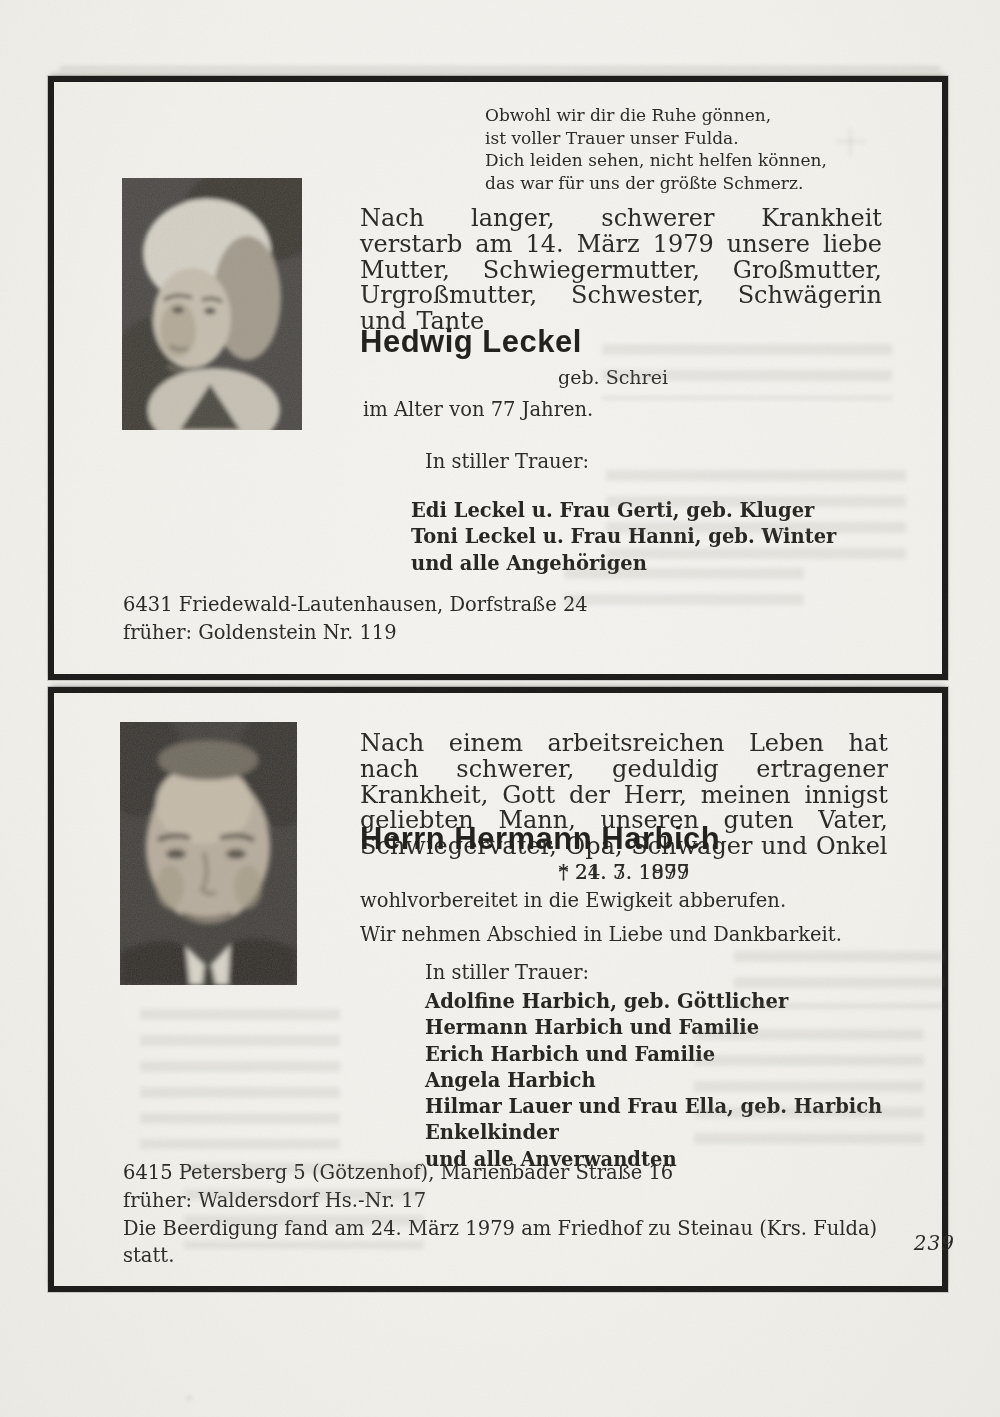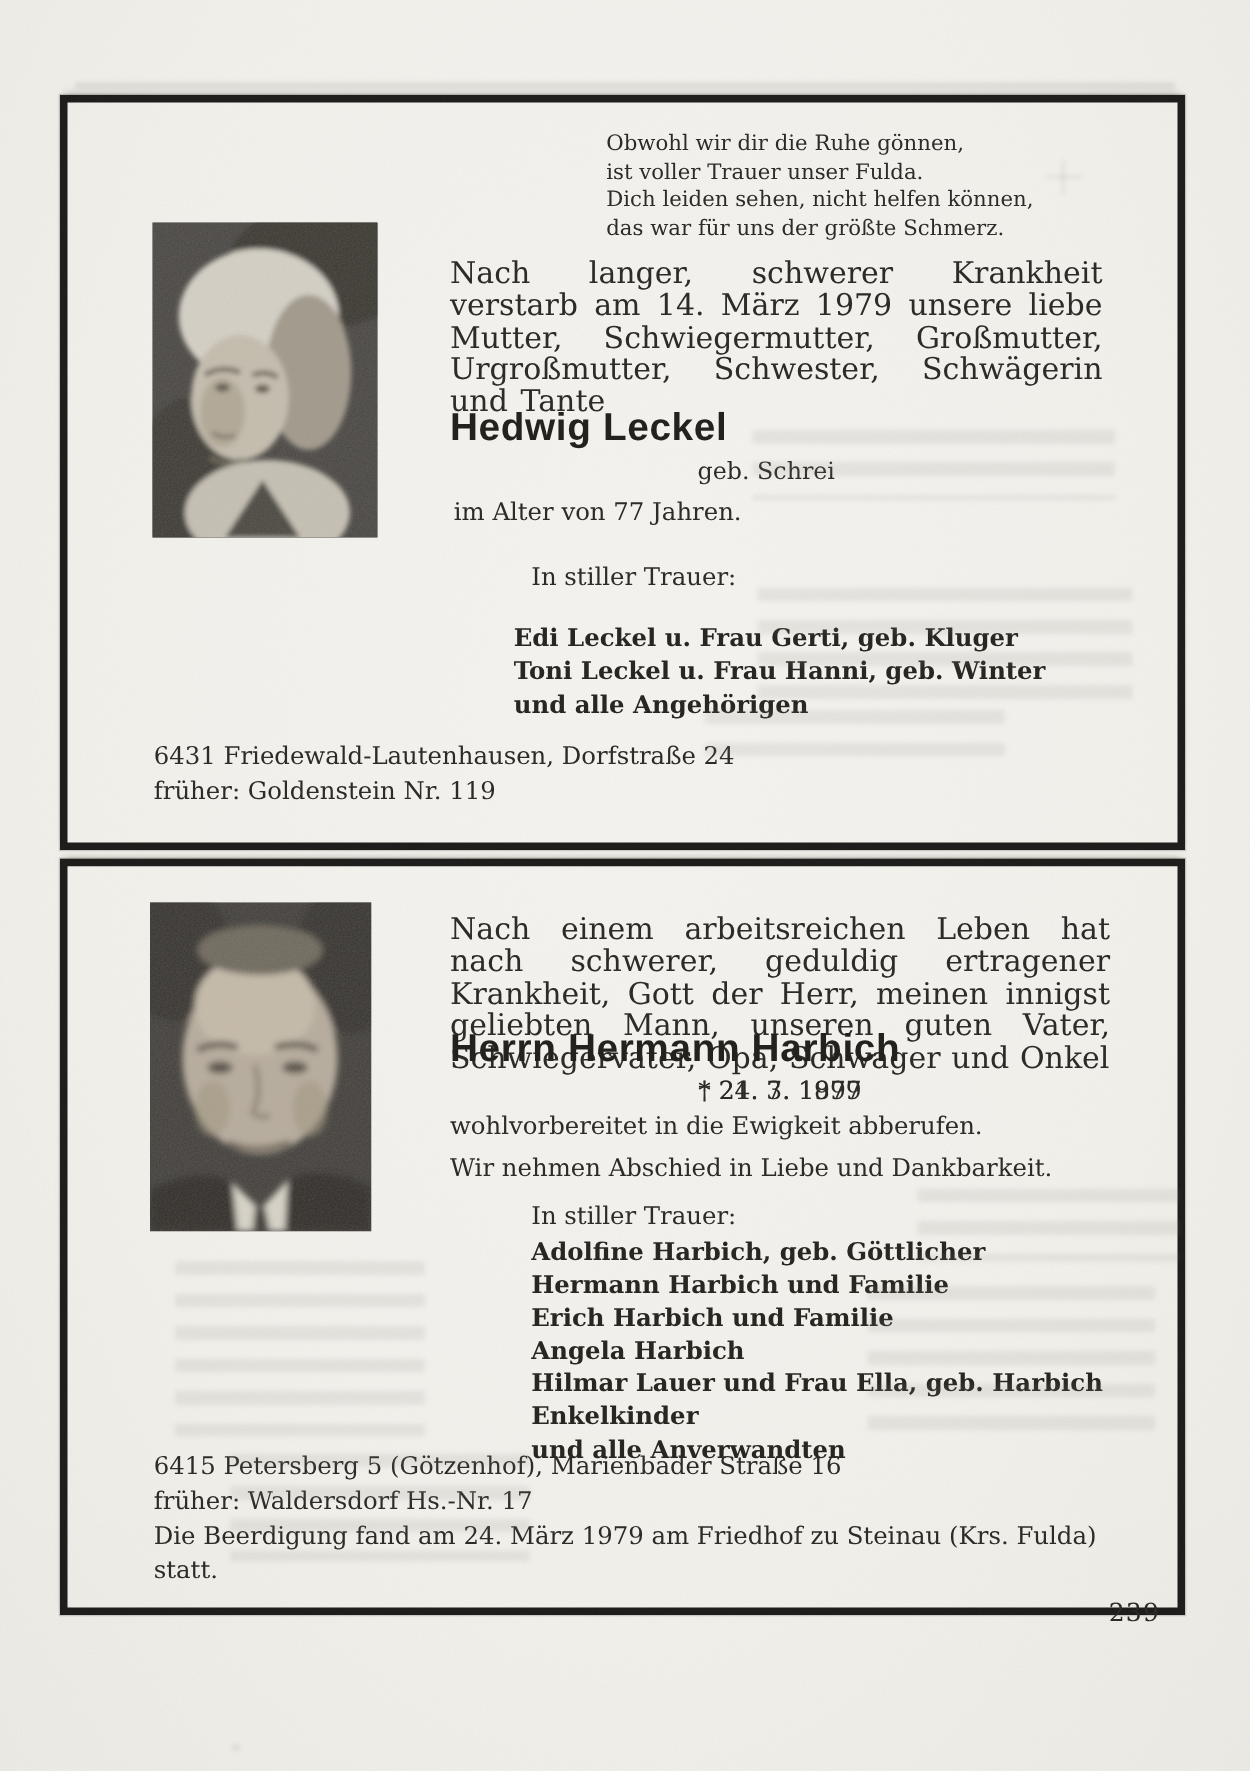--- a/index.html
+++ b/index.html
@@ -71,22 +71,22 @@
     opacity: .38;
     pointer-events: none;
   }
   .streak {
     position: absolute;
     background: rgba(120,118,110,.5);
     filter: blur(2px);
     pointer-events: none;
   }
   .page-number {
-    position: absolute; left: 860px; top: 1278px; width: 95px;
-    text-align: center; font-size: 20px; letter-spacing: 1px;
+    position: absolute; left: 860px; top: 1231px; width: 95px;
+    text-align: right; font-size: 20px; letter-spacing: 1px; font-style: italic;
   }
   .grain-overlay {
     position: absolute; inset: 0; pointer-events: none; opacity: .05;
   }
 </style>
 </head>
 <body>
 
 <div class="page">
 

